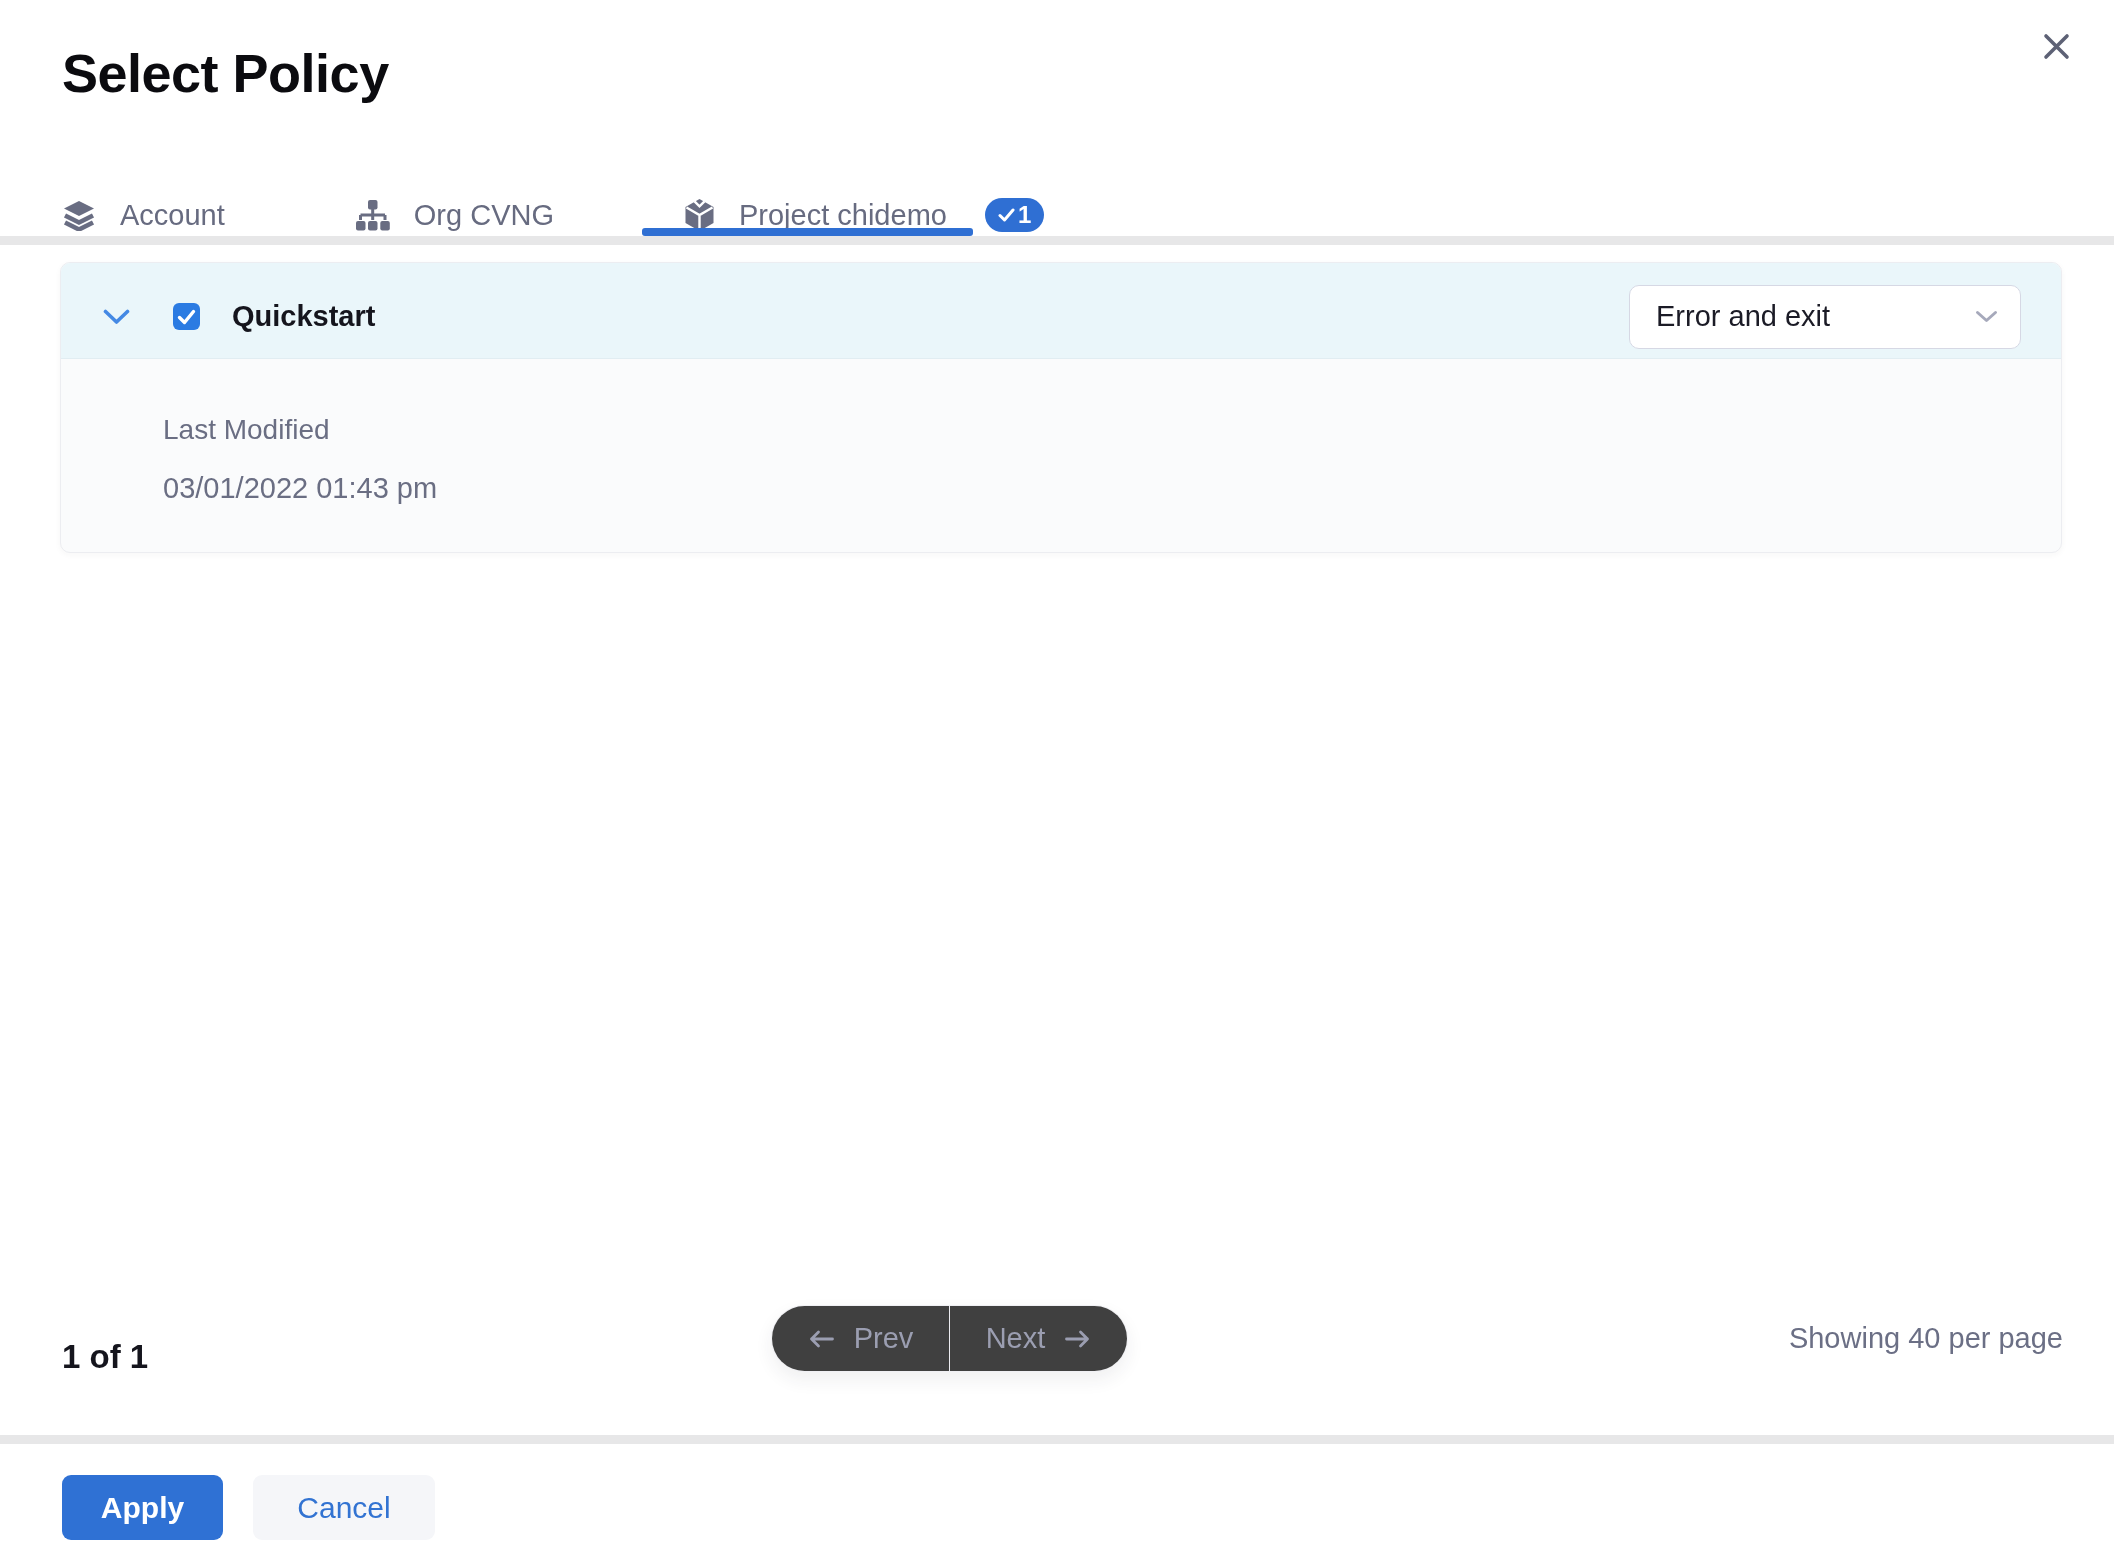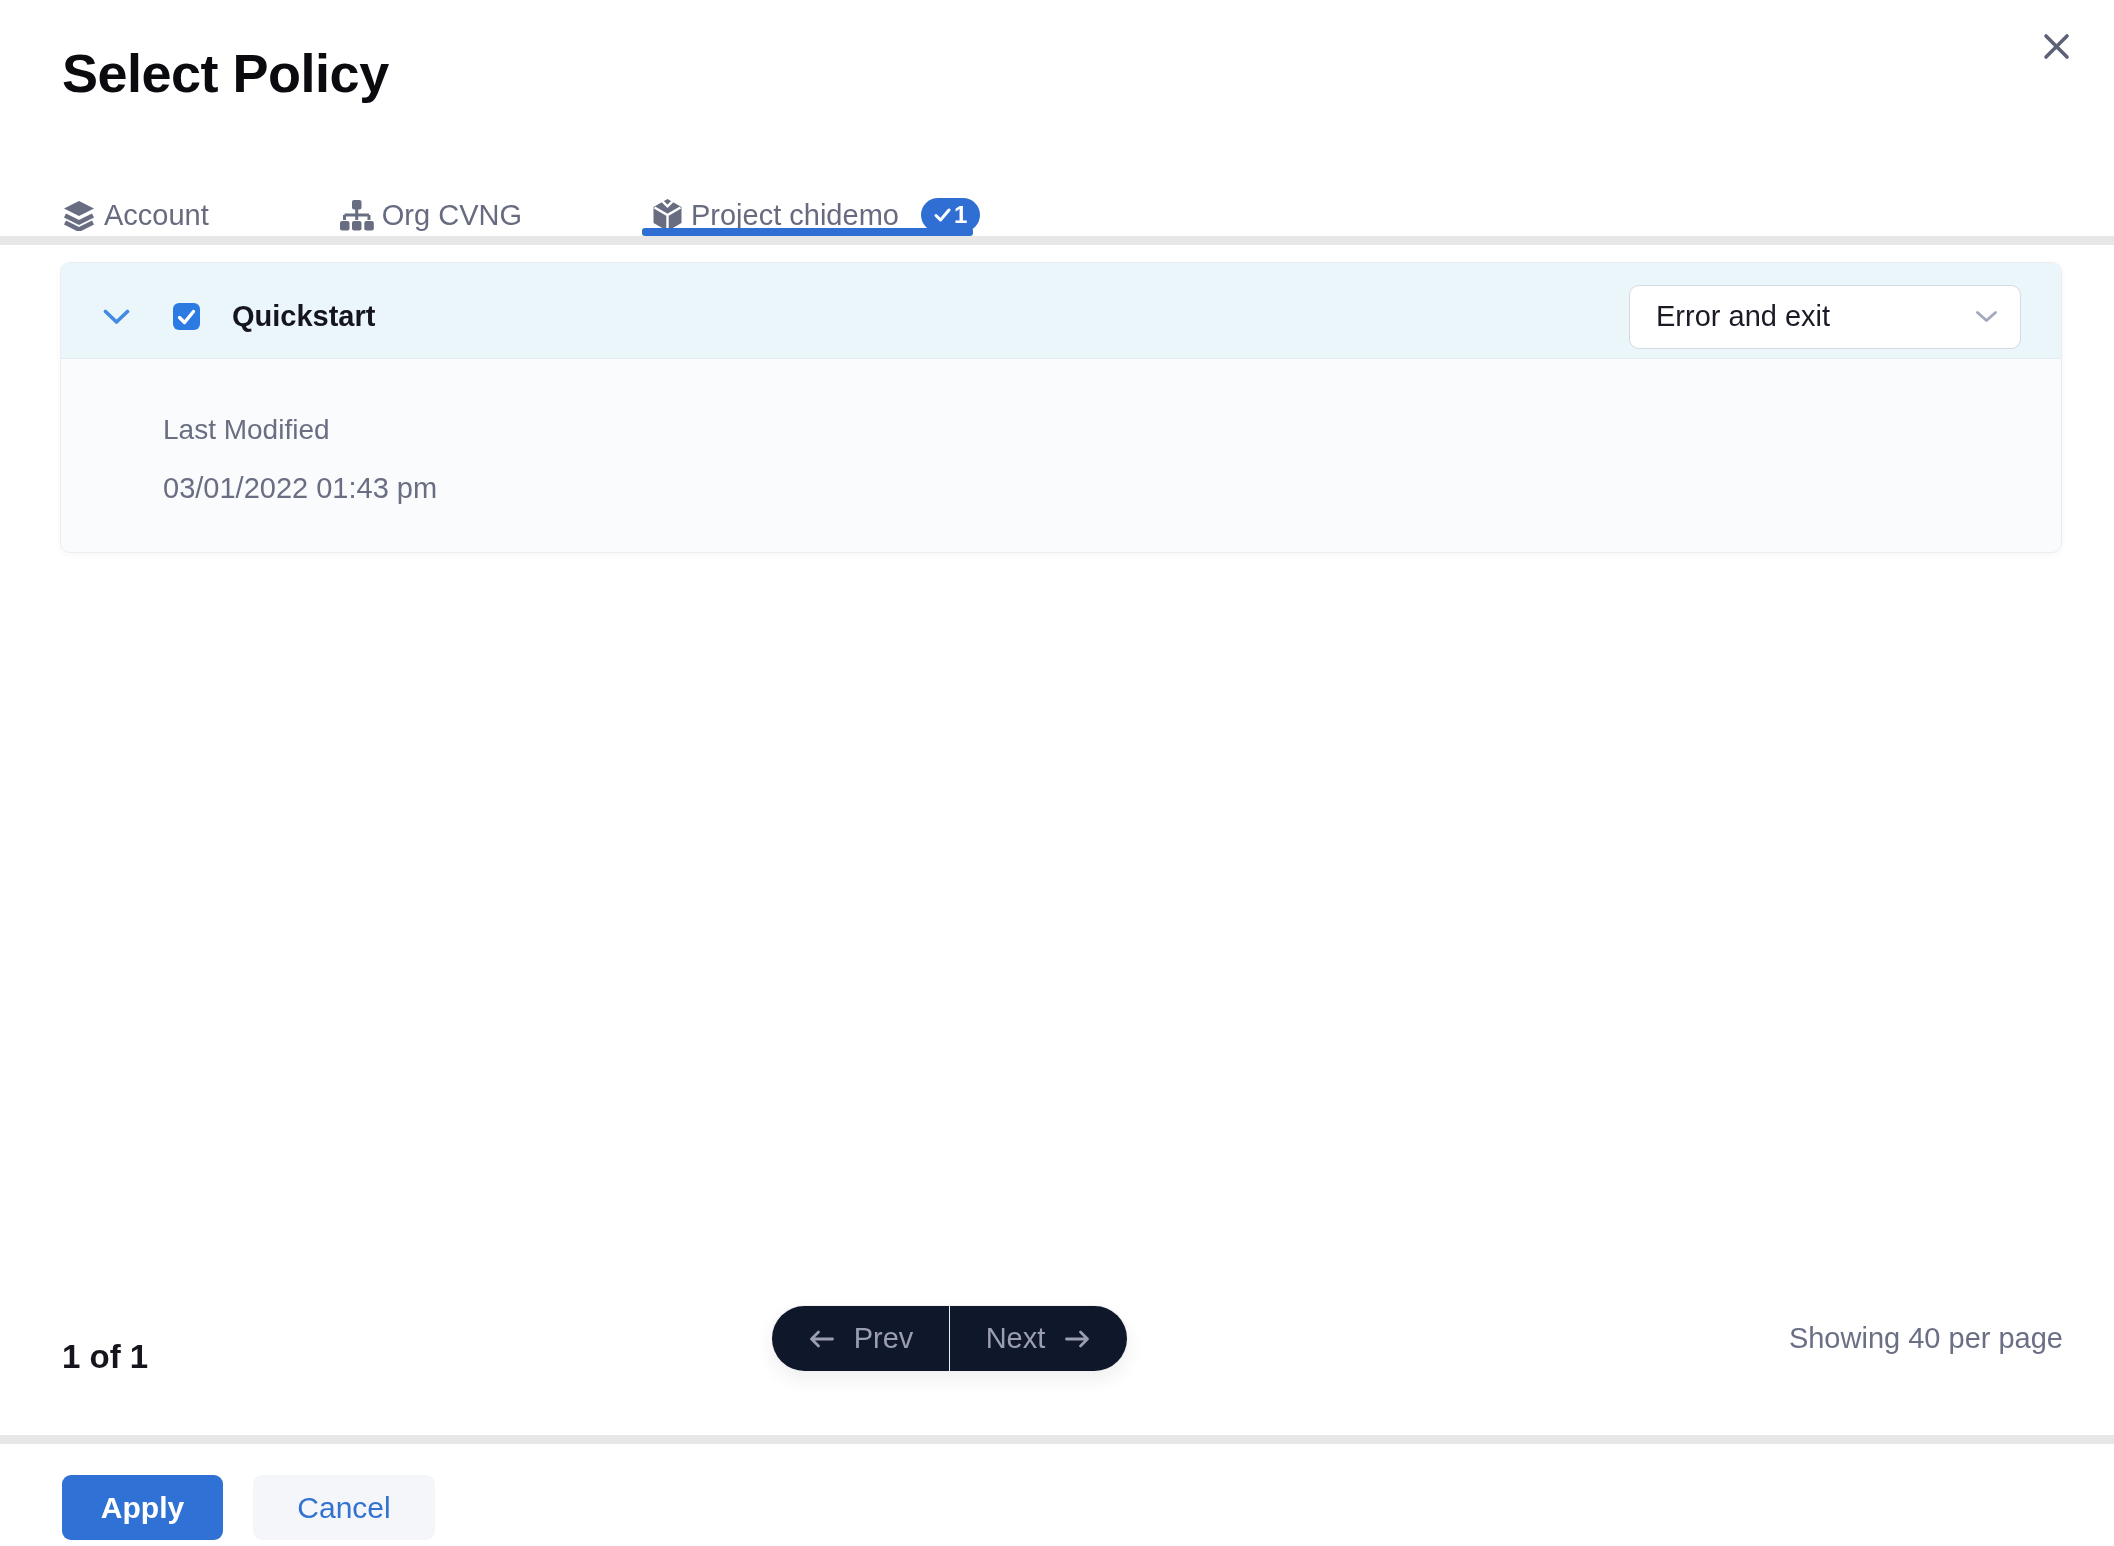--- a/index.html
+++ b/index.html
@@ -22,21 +22,21 @@
     width:40px; height:40px; display:flex; align-items:center; justify-content:center;
     cursor:pointer; background:none; border:none;
   }
 
   
   .tabs {
     position:absolute; left:62px; top:168px; height:62px;
     display:flex; align-items:center;
   }
   .tab {
-    display:flex; align-items:center; gap:8px;
+    display:flex; align-items:center; gap:24px;
     margin-right:130px; cursor:pointer;
     font-size:29px; color:#676b80;margin-top:32px;
   }
   .tab .tab-label { white-space:nowrap; }
   .badge {
     display:inline-flex; align-items:center; gap:3px;
     height:34px; padding:0 13px; margin-left:14px;
     background:#2f6fd3; border-radius:17px;
     color:#fff; font-size:24px; font-weight:700;
   }
@@ -87,21 +87,21 @@
     font-size:33px; font-weight:700; color:#15151d;
   }
   .pager {
     position:absolute; left:771px; top:1305px; width:357px; height:67px;
     background:#fff; border:1px solid #f0f0f4; border-radius:34px;
     box-shadow:0 8px 18px rgba(40,41,61,0.07);
     display:flex; overflow:hidden;
   }
   .pager-btn {
     flex:1; display:flex; align-items:center; justify-content:center; gap:19px;
-    font-size:29px; color:#9b9eb1; background:#0f172a; border:none; cursor:pointer;
+    font-size:29px; color:#9b9eb1; background:#404040; border:none; cursor:pointer;
   }
   .pager-btn.prev { border-right:1px solid #ececf1; }
   .per-page {
     position:absolute; right:51px; top:1322px;
     font-size:29px; color:#6b6f85;
   }
 
   
   .footer-divider {
     position:absolute; left:0; top:1435px; width:2114px; height:9px;

